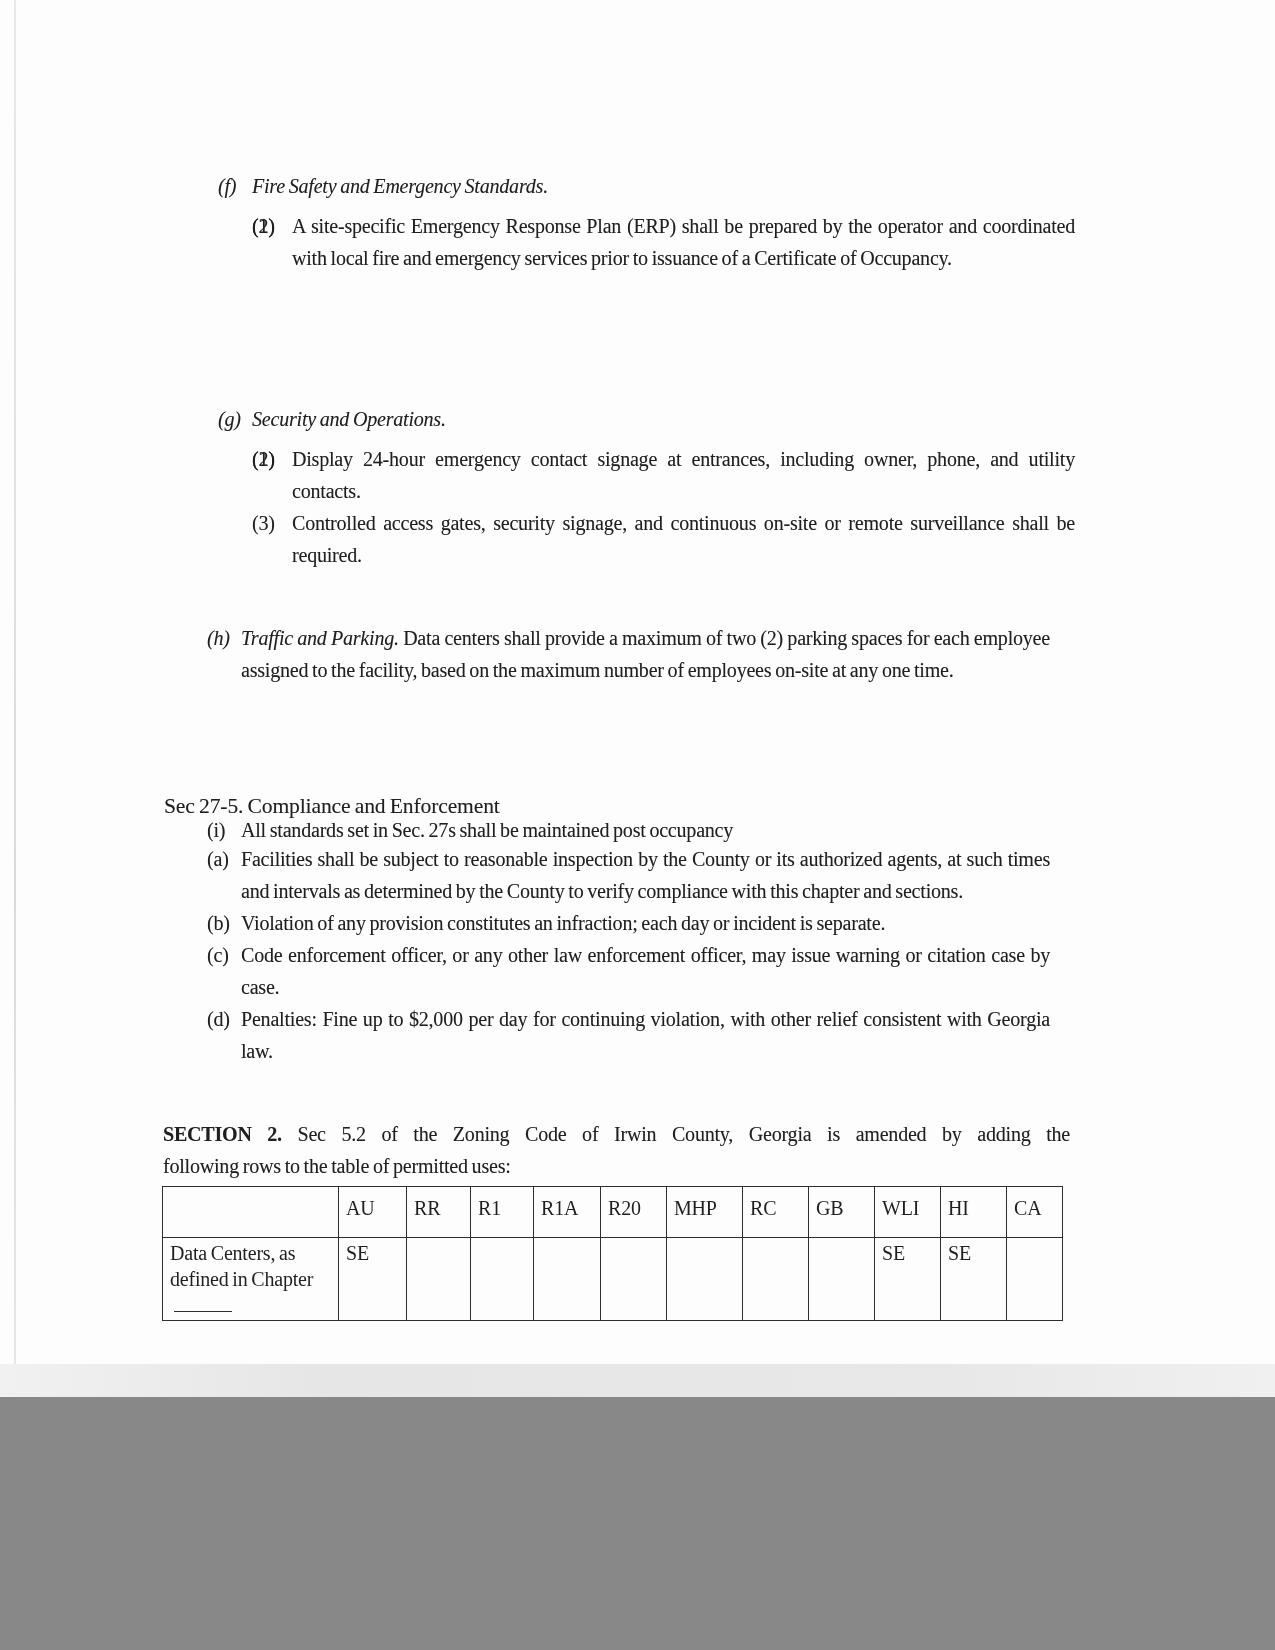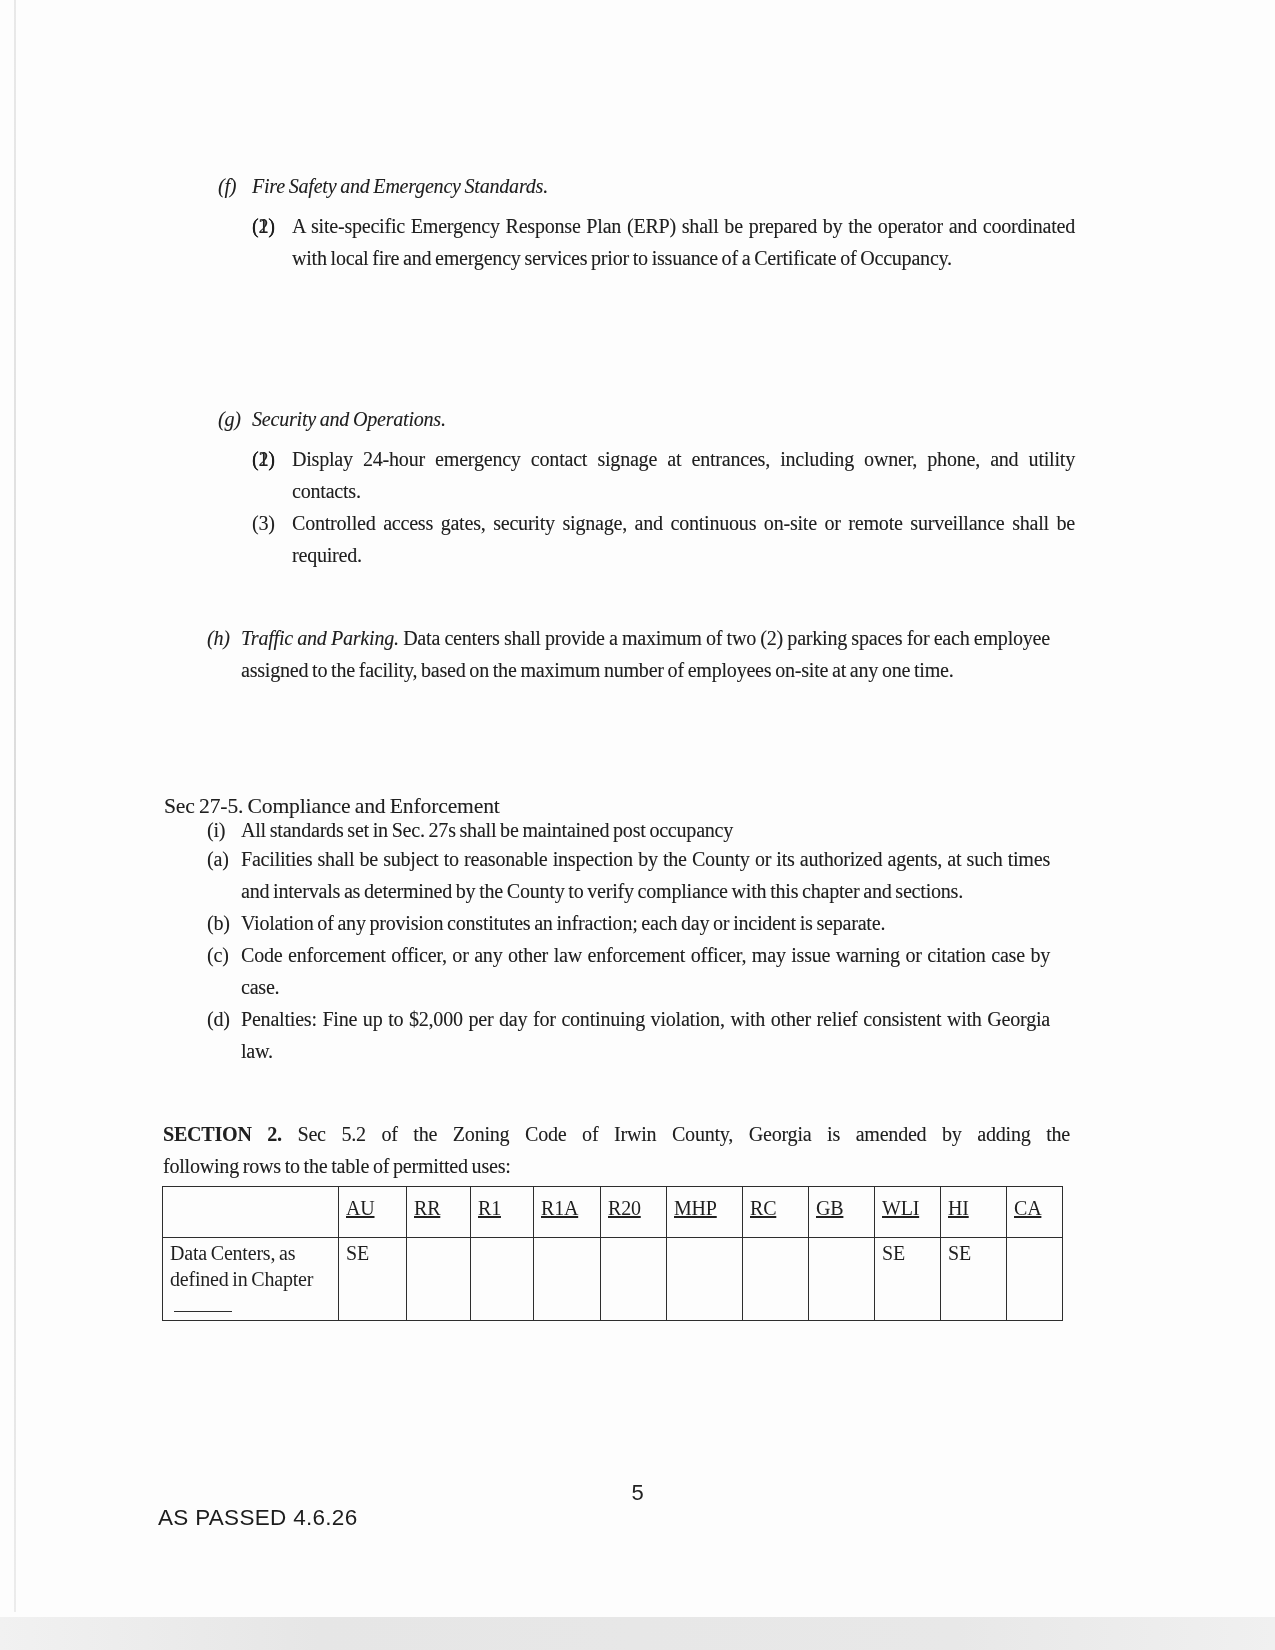--- a/index.html
+++ b/index.html
@@ -1,17 +1,17 @@
 <!DOCTYPE html>
 <html><head>
 <meta charset="utf-8">
 <style>
   html,body{margin:0;padding:0;background:#888;}
   .page{
-    position:relative;width:1275px;height:1650px;margin:0 auto;
+    position:relative;width:1275px;height:1397px;margin:0 auto;
     background:#fdfdfd;overflow:hidden;
     font-family:"Liberation Serif","DejaVu Serif",serif;
     font-size:20px;line-height:32px;color:#1f1f1f;
     letter-spacing:-0.2px;word-spacing:-1px;
     text-shadow:0.2px 0.2px 0.6px rgba(40,40,40,0.35);
   }
   .blk{position:absolute;}
   .it{font-style:italic;}
   .b{font-weight:bold;}
 
@@ -31,21 +31,21 @@
   .sec-head{font-weight:normal;font-size:21.5px;letter-spacing:-0.1px;}
 
   .s2line1{text-align:justify;text-align-last:justify;}
 
   
   table.zoning{border-collapse:collapse;table-layout:fixed;width:900px;
     font-size:20px;line-height:26px;text-shadow:none;}
   table.zoning td,table.zoning th{
     border:1.5px solid #2e2e2e;vertical-align:top;overflow:hidden;
     font-weight:normal;text-align:left;padding:2px 6px 2px 7px;}
-  table.zoning th{height:40px;padding-top:8px;text-decoration:underline;}
+  table.zoning th{height:40px;padding-top:8px;}
   td.rowlabel{text-align:justify;padding:3px 8px 2px 9px;}
   .blankline{display:inline-block;width:58px;height:12px;
     border-bottom:1.6px solid #2e2e2e;margin-left:4px;}
   td.usecell{padding-top:3px;}
   td.se-offset{padding-top:30px;}
 
   
   .pagenum{position:absolute;top:1481px;left:0;width:1275px;text-align:center;
     font-family:"Liberation Sans","DejaVu Sans",sans-serif;font-size:22px;
     line-height:24px;color:#222;text-shadow:none;letter-spacing:0;}

